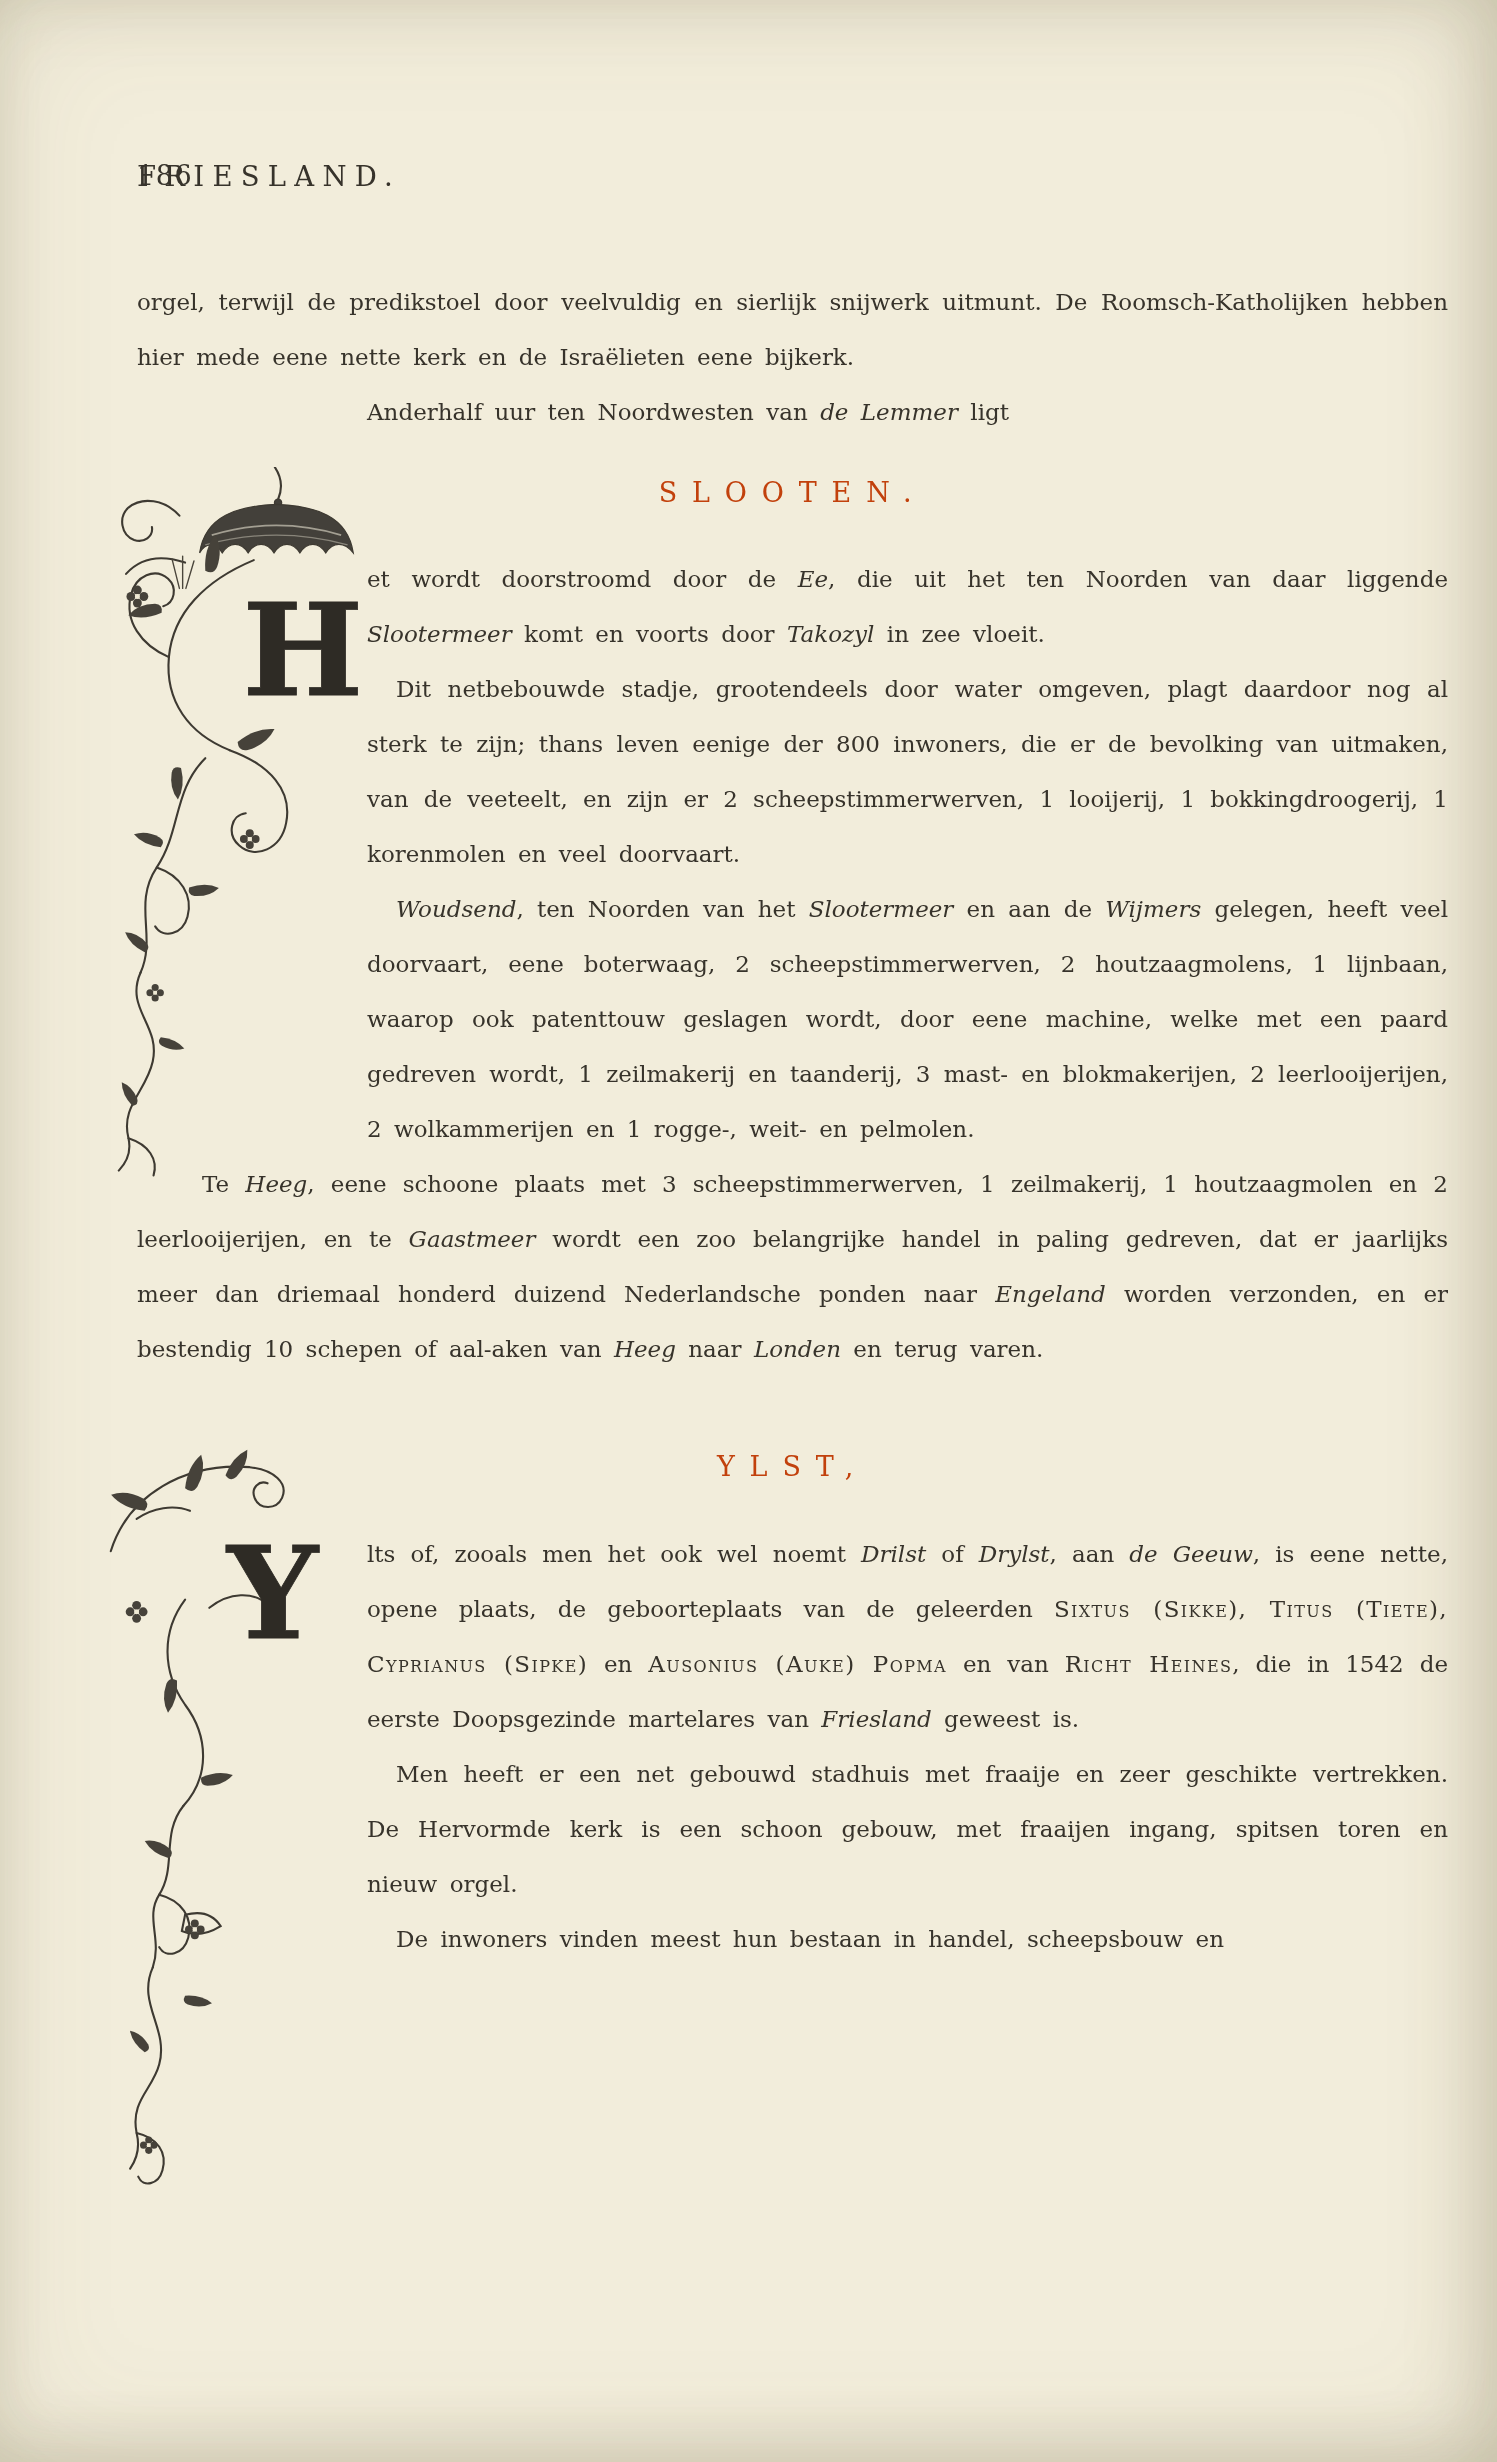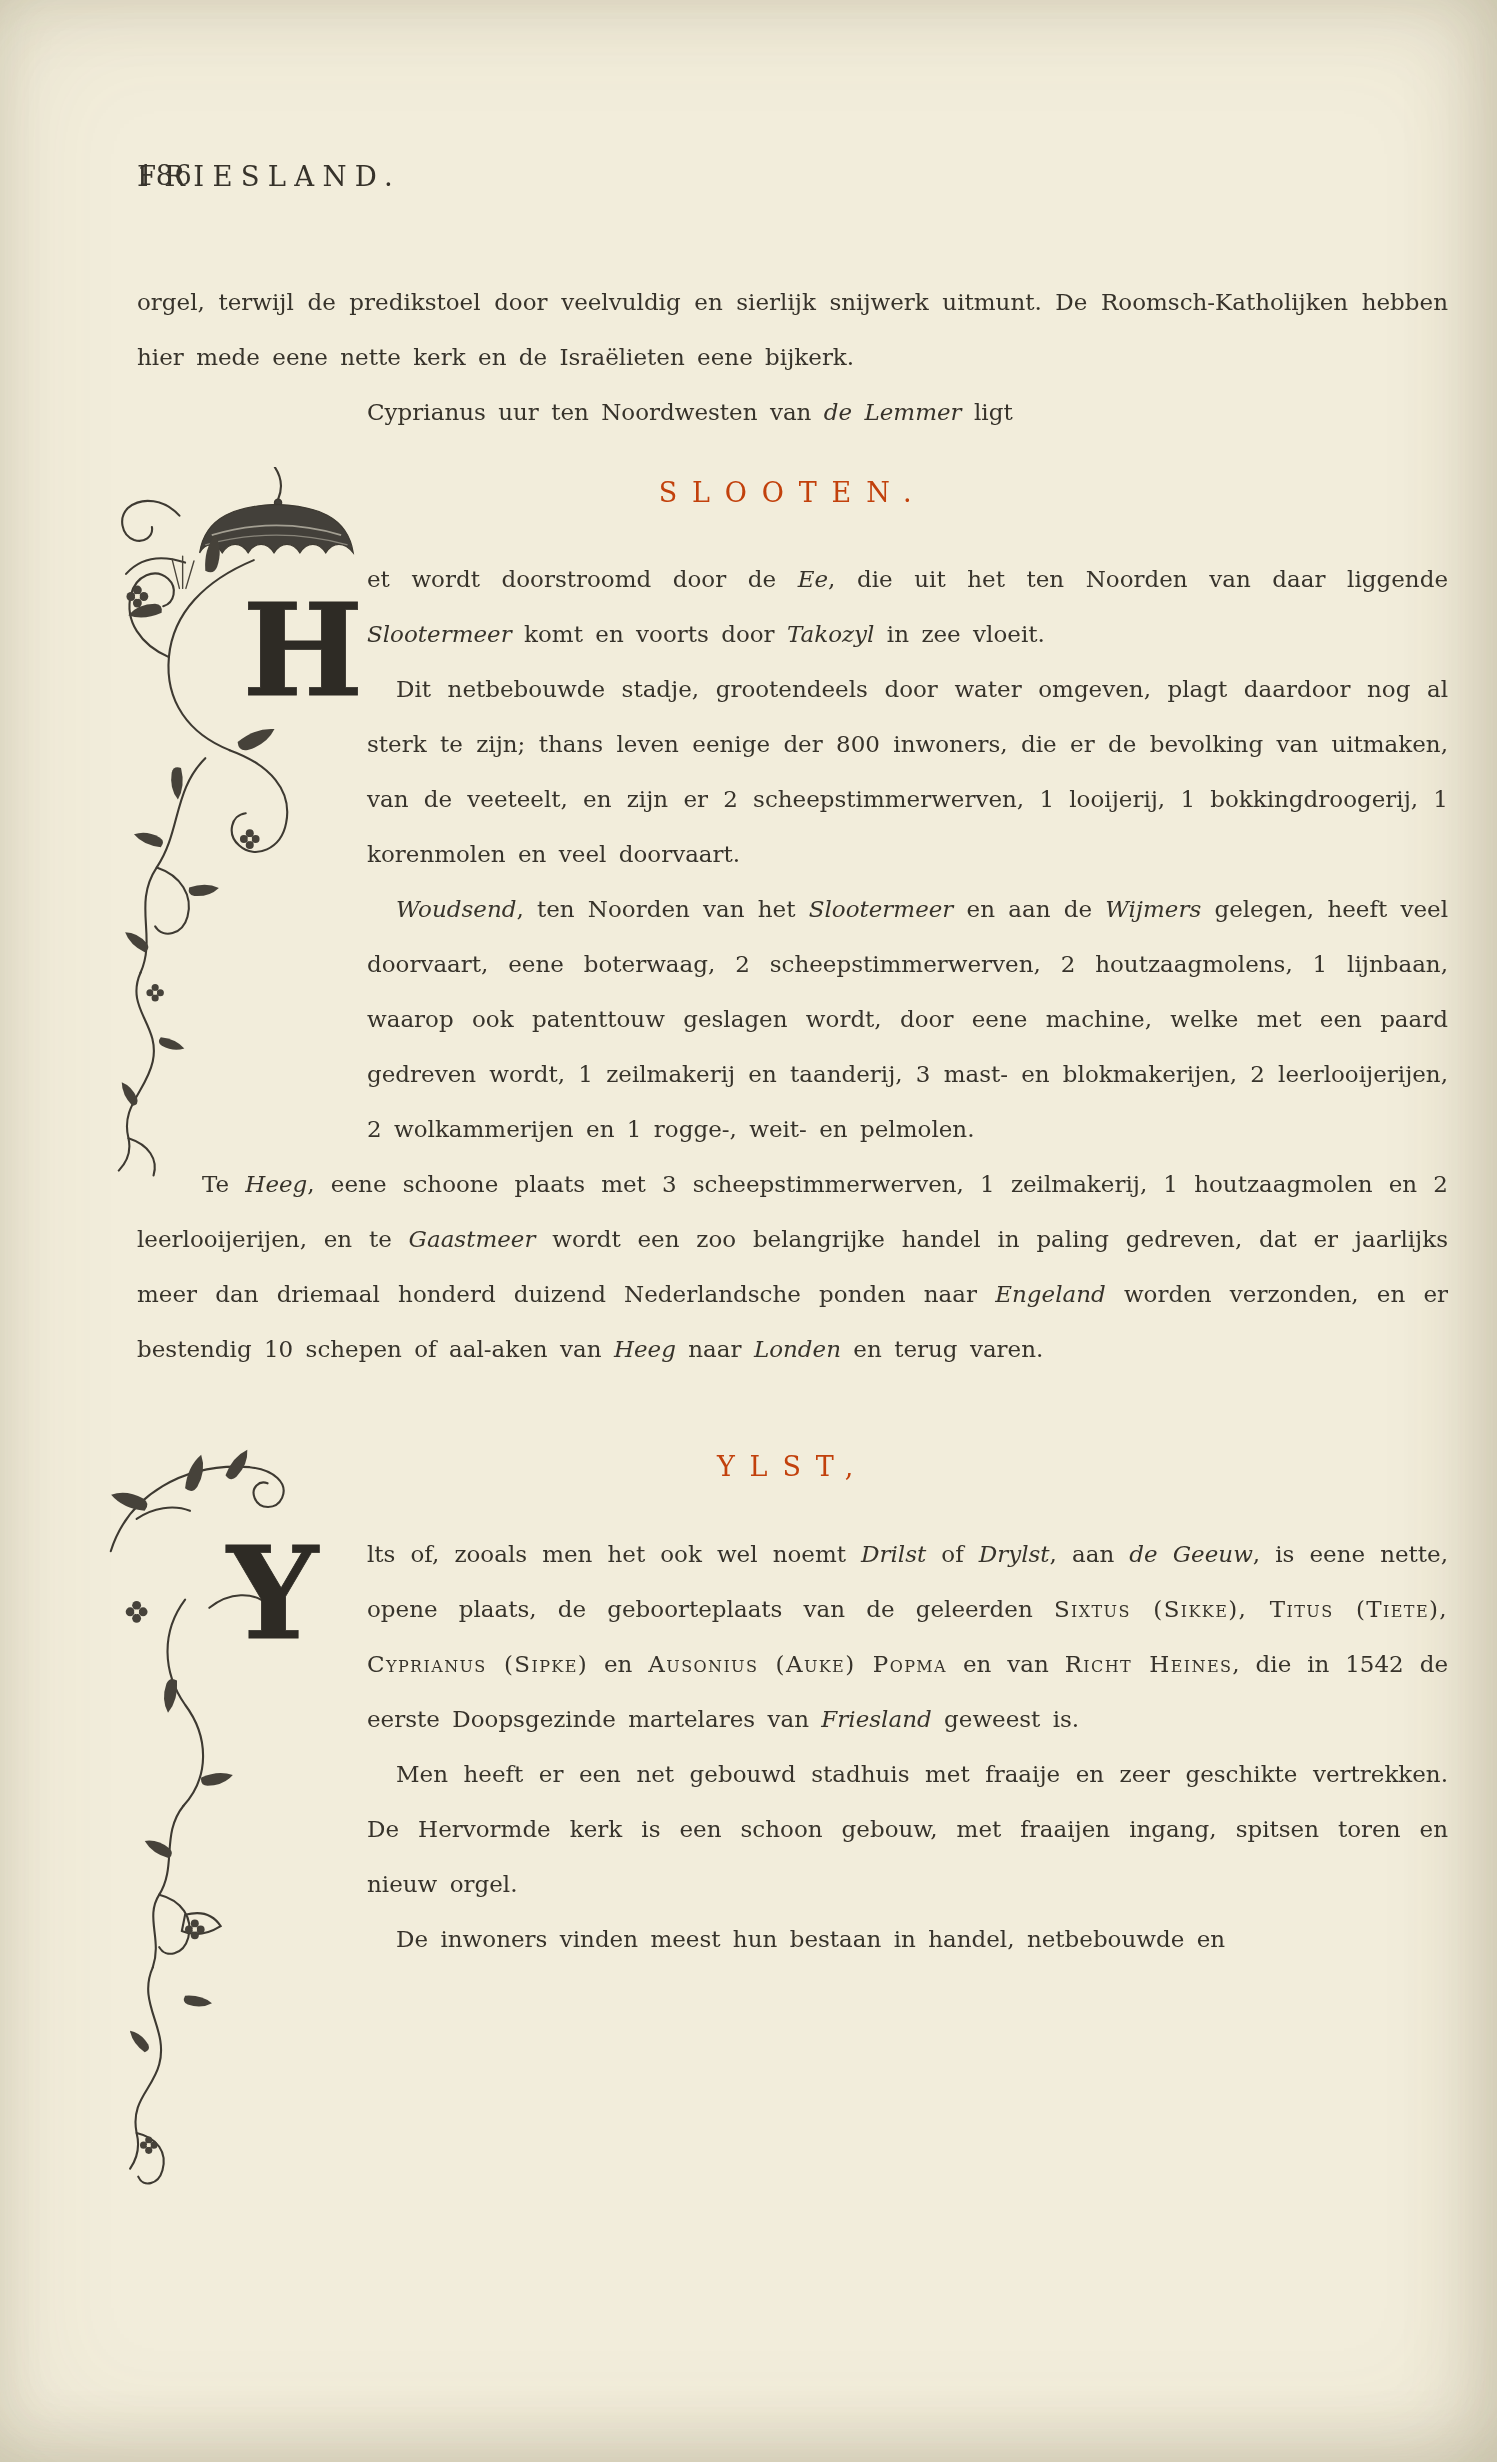--- a/index.html
+++ b/index.html
@@ -52,21 +52,21 @@
 
 <div class="page">
 
   <header class="page-header">
     <span class="page-number">186</span>
     <span class="running-title">FRIESLAND.</span>
   </header>
 
   <section class="intro">
     <p class="body-text"><span>orgel, terwijl de predikstoel door veelvuldig en sierlijk snijwerk uitmunt. De Roomsch-Katholijken hebben hier mede eene nette kerk en de Israëlieten eene bijkerk.</span></p>
-    <p class="body-text indent-deep"><span>Cyprianus uur ten Noordwesten van </span><span class="it">de Lemmer</span><span> ligt</span></p>
+    <p class="body-text indent-deep"><span>Anderhalf uur ten Noordwesten van </span><span class="it">de Lemmer</span><span> ligt</span></p>
   </section>
 
   <section class="section section-slooten">
     <h2 class="section-heading">SLOOTEN.</h2>
 
     <div class="orn orn-slooten">
       <svg viewBox="0 0 350 900" xmlns="http://www.w3.org/2000/svg">
         <defs>
           <path id="lf" d="M0,0 Q16,-22 38,-26 Q34,-6 14,6 Q4,11 0,0 Z"></path>
           <g id="fw">
@@ -182,18 +182,18 @@
         </g>
 
         <text class="dropcap" x="172" y="258">Y</text>
       </svg>
     </div>
 
     <div class="flow">
       <div class="float-spacer spacer-ylst"></div>
       <p class="body-text"><span>lts of, zooals men het ook wel noemt </span><span class="it">Drilst</span><span> of </span><span class="it">Drylst</span><span>, aan </span><span class="it">de Geeuw</span><span>, is eene nette, opene plaats, de geboorteplaats van de geleerden </span><span class="sc">Sixtus (Sikke), Titus (Tiete), Cyprianus (Sipke)</span><span> en </span><span class="sc">Ausonius (Auke) Popma</span><span> en van </span><span class="sc">Richt Heines</span><span>, die in 1542 de eerste Doopsgezinde martelares van </span><span class="it">Friesland</span><span> geweest is.</span></p>
       <p class="body-text indent-sm"><span>Men heeft er een net gebouwd stadhuis met fraaije en zeer geschikte vertrekken. De Hervormde kerk is een schoon gebouw, met fraaijen ingang, spitsen toren en nieuw orgel.</span></p>
-      <p class="body-text indent-sm"><span>De inwoners vinden meest hun bestaan in handel, netbebouwde en</span></p>
+      <p class="body-text indent-sm"><span>De inwoners vinden meest hun bestaan in handel, scheepsbouw en</span></p>
     </div>
   </section>
 
 </div>
 
 
 </body></html>

